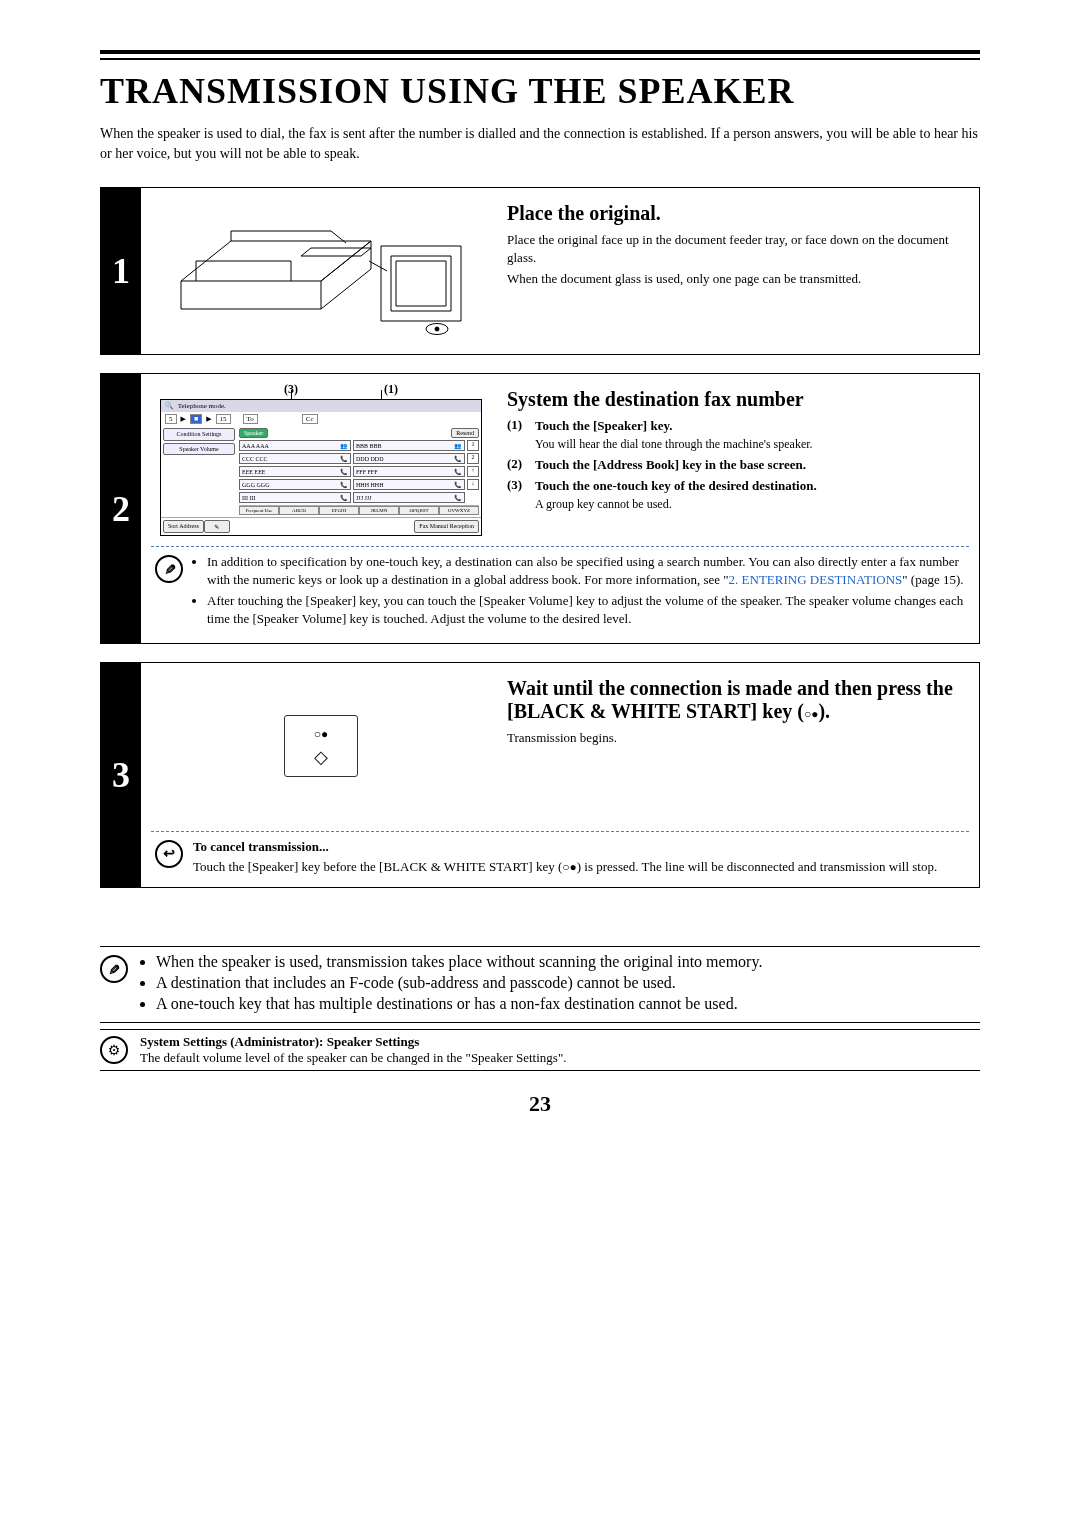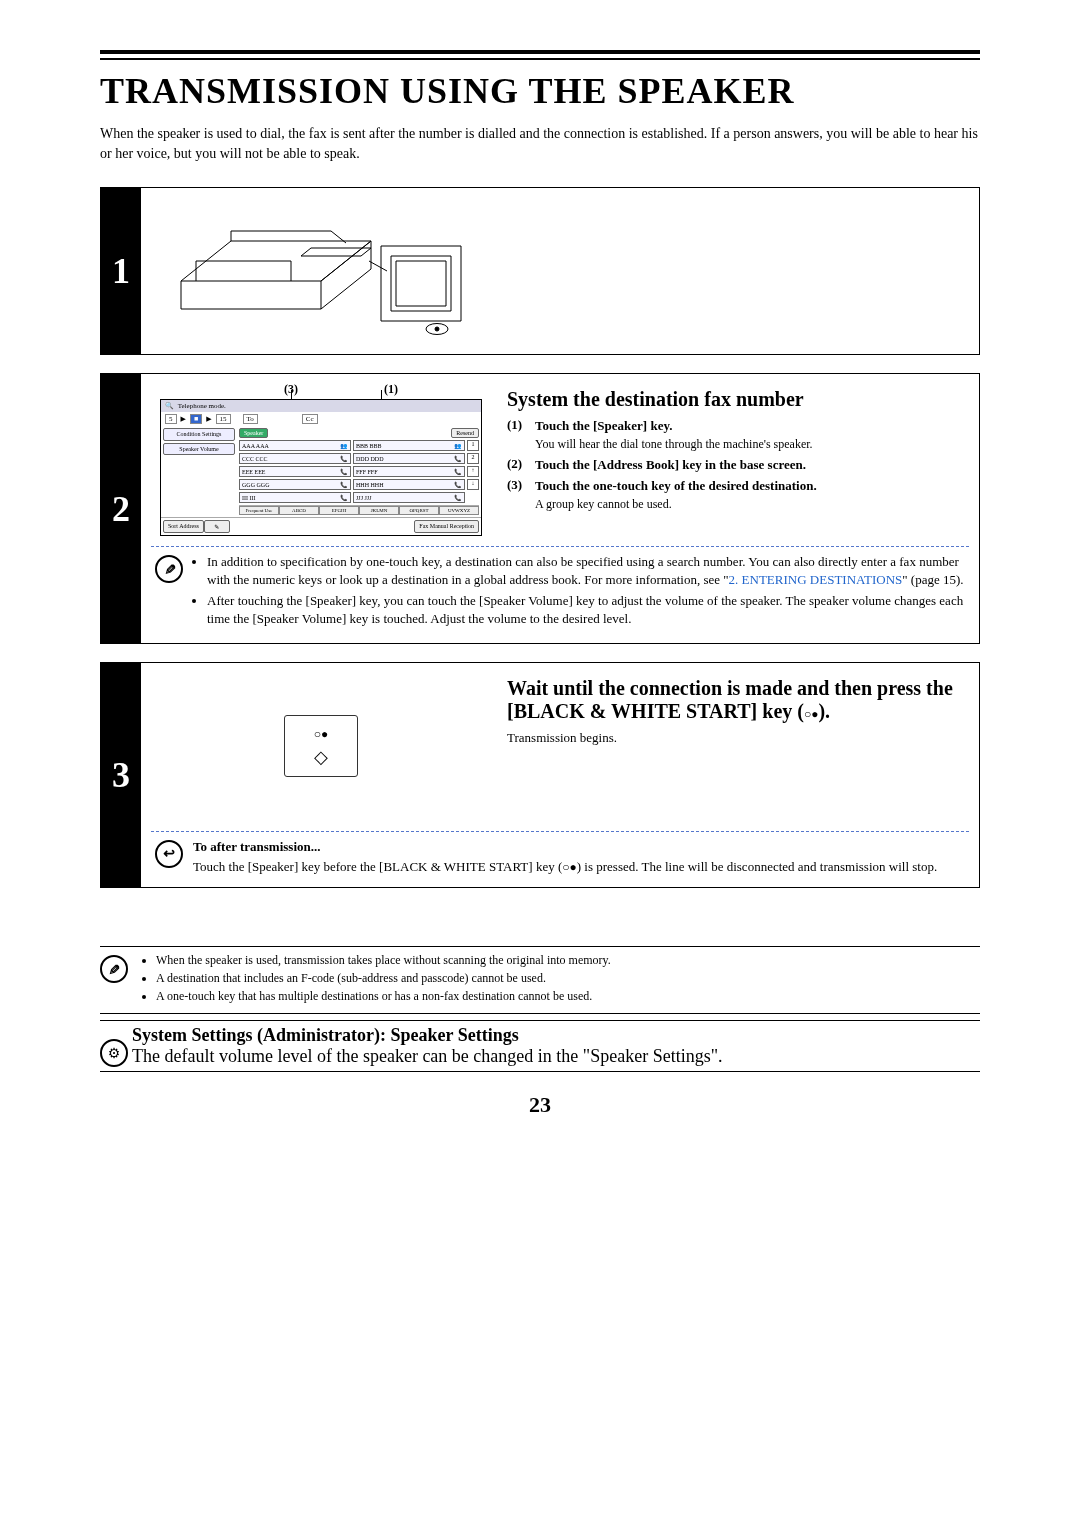--- a/index.html
+++ b/index.html
@@ -263,35 +263,35 @@
   }
   
   .lower-note-box {
     border-top: 1px solid #000;
     border-bottom: 1px solid #000;
     padding: 6px 0;
     display: flex;
     gap: 12px;
     align-items: flex-start;
     margin-bottom: 6px;
-    font-size: 12px;
+    font-size: 16px;
   }
   .lower-note-box ul {
     margin: 0;
     padding-left: 16px;
   }
   .lower-note-box ul li { margin-bottom: 3px; }
   .sys-box {
     border-top: 1px solid #000;
     border-bottom: 1px solid #000;
     padding: 4px 0;
     display: flex;
-    gap: 4px;
-    align-items: flex-end;
-    font-size: 18px;
+    gap: 12px;
+    align-items: center;
+    font-size: 13px;
   }
   .sys-icon {
     width: 24px;
     height: 24px;
     border: 2px solid #000;
     border-radius: 50%;
     display: flex;
     align-items: center;
     justify-content: center;
     font-size: 14px;
@@ -347,20 +347,25 @@
               <path d="M25 80 L25 60 L120 60 L120 80"></path>
               <path d="M130 55 L190 55 L200 47 L140 47 Z"></path>
               <path d="M210 45 L290 45 L290 120 L210 120 Z"></path>
               <path d="M220 55 L280 55 L280 110 L220 110 Z"></path>
               <path d="M225 60 L275 60 L275 105 L225 105 Z"></path>
               <path d="M255 128 a8 4 0 1 0 22 0 a8 4 0 1 0 -22 0"></path>
               <circle cx="266" cy="128" r="2" fill="#000"></circle>
               <line x1="198" y1="60" x2="216" y2="70"></line>
             </g>
           </svg>
+        </div>
+        <div class="step-text">
+          <h3>Place the original.</h3>
+          <p>Place the original face up in the document feeder tray, or face down on the document glass.</p>
+          <p>When the document glass is used, only one page can be transmitted.</p>
         </div>
       </div>
     </div>
   </div>
 
   <div class="step-box">
     <div class="step-num">2</div>
     <div class="step-body">
       <div class="step-row">
         <div class="step-illus" style="flex-direction:column;">
@@ -515,21 +520,21 @@
           <h3>
             <span>Wait until the connection is made and then press the [BLACK &amp; WHITE START] key (</span><span class="circle-dot"></span><span>).</span>
           </h3>
           <p>Transmission begins.</p>
         </div>
       </div>
       <div class="dashed-sep"></div>
       <div class="noteblock">
         <div class="note-icon stop-icon"></div>
         <div class="note-body">
-          <p style="margin:0;"><strong>To after transmission...</strong></p>
+          <p style="margin:0;"><strong>To cancel transmission...</strong></p>
           <p style="margin:2px 0 0 0;">
             <span>Touch the [Speaker] key before the [BLACK &amp; WHITE START] key (</span><span class="circle-dot"></span><span>) is pressed. The line will be disconnected and transmission will stop.</span>
           </p>
         </div>
       </div>
     </div>
   </div>
 
   <div style="height:40px;"></div>
 

